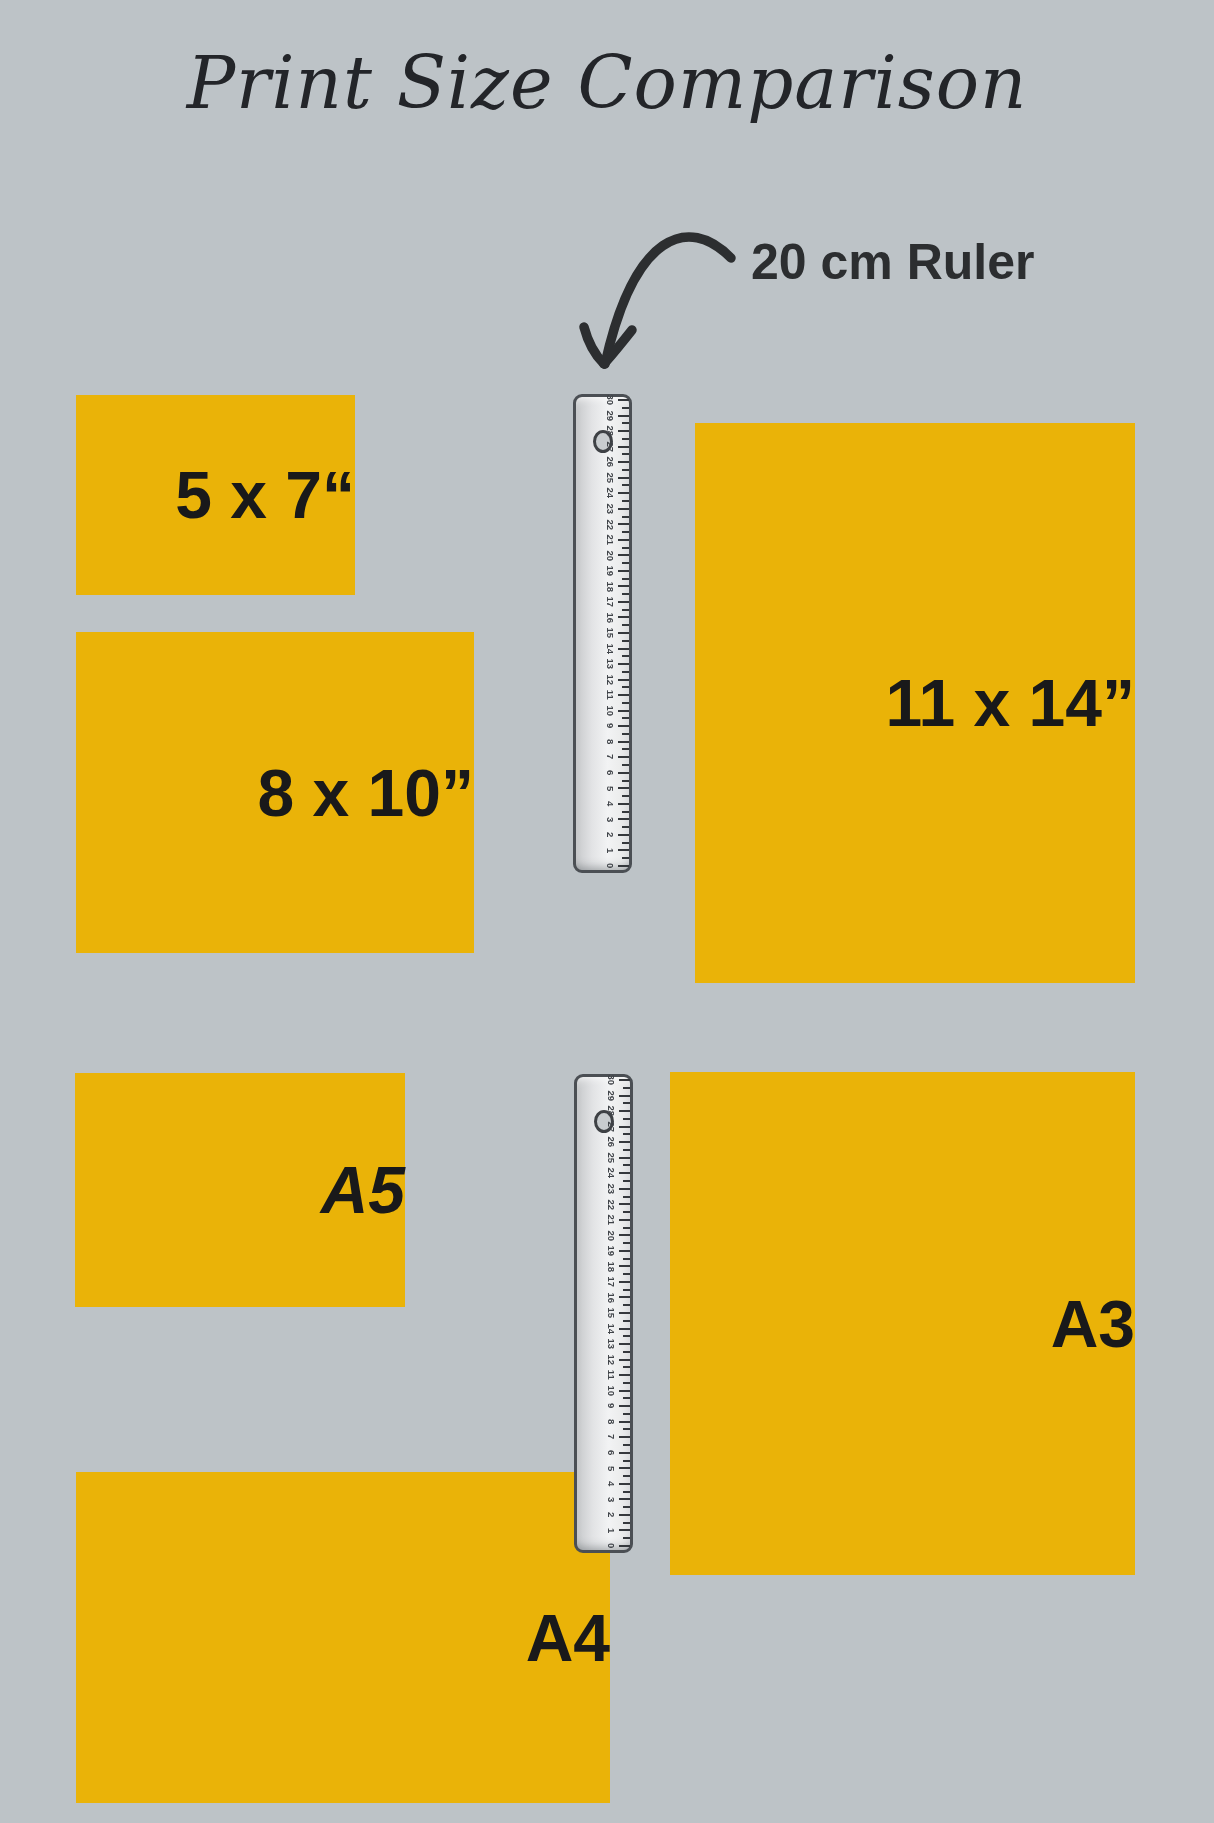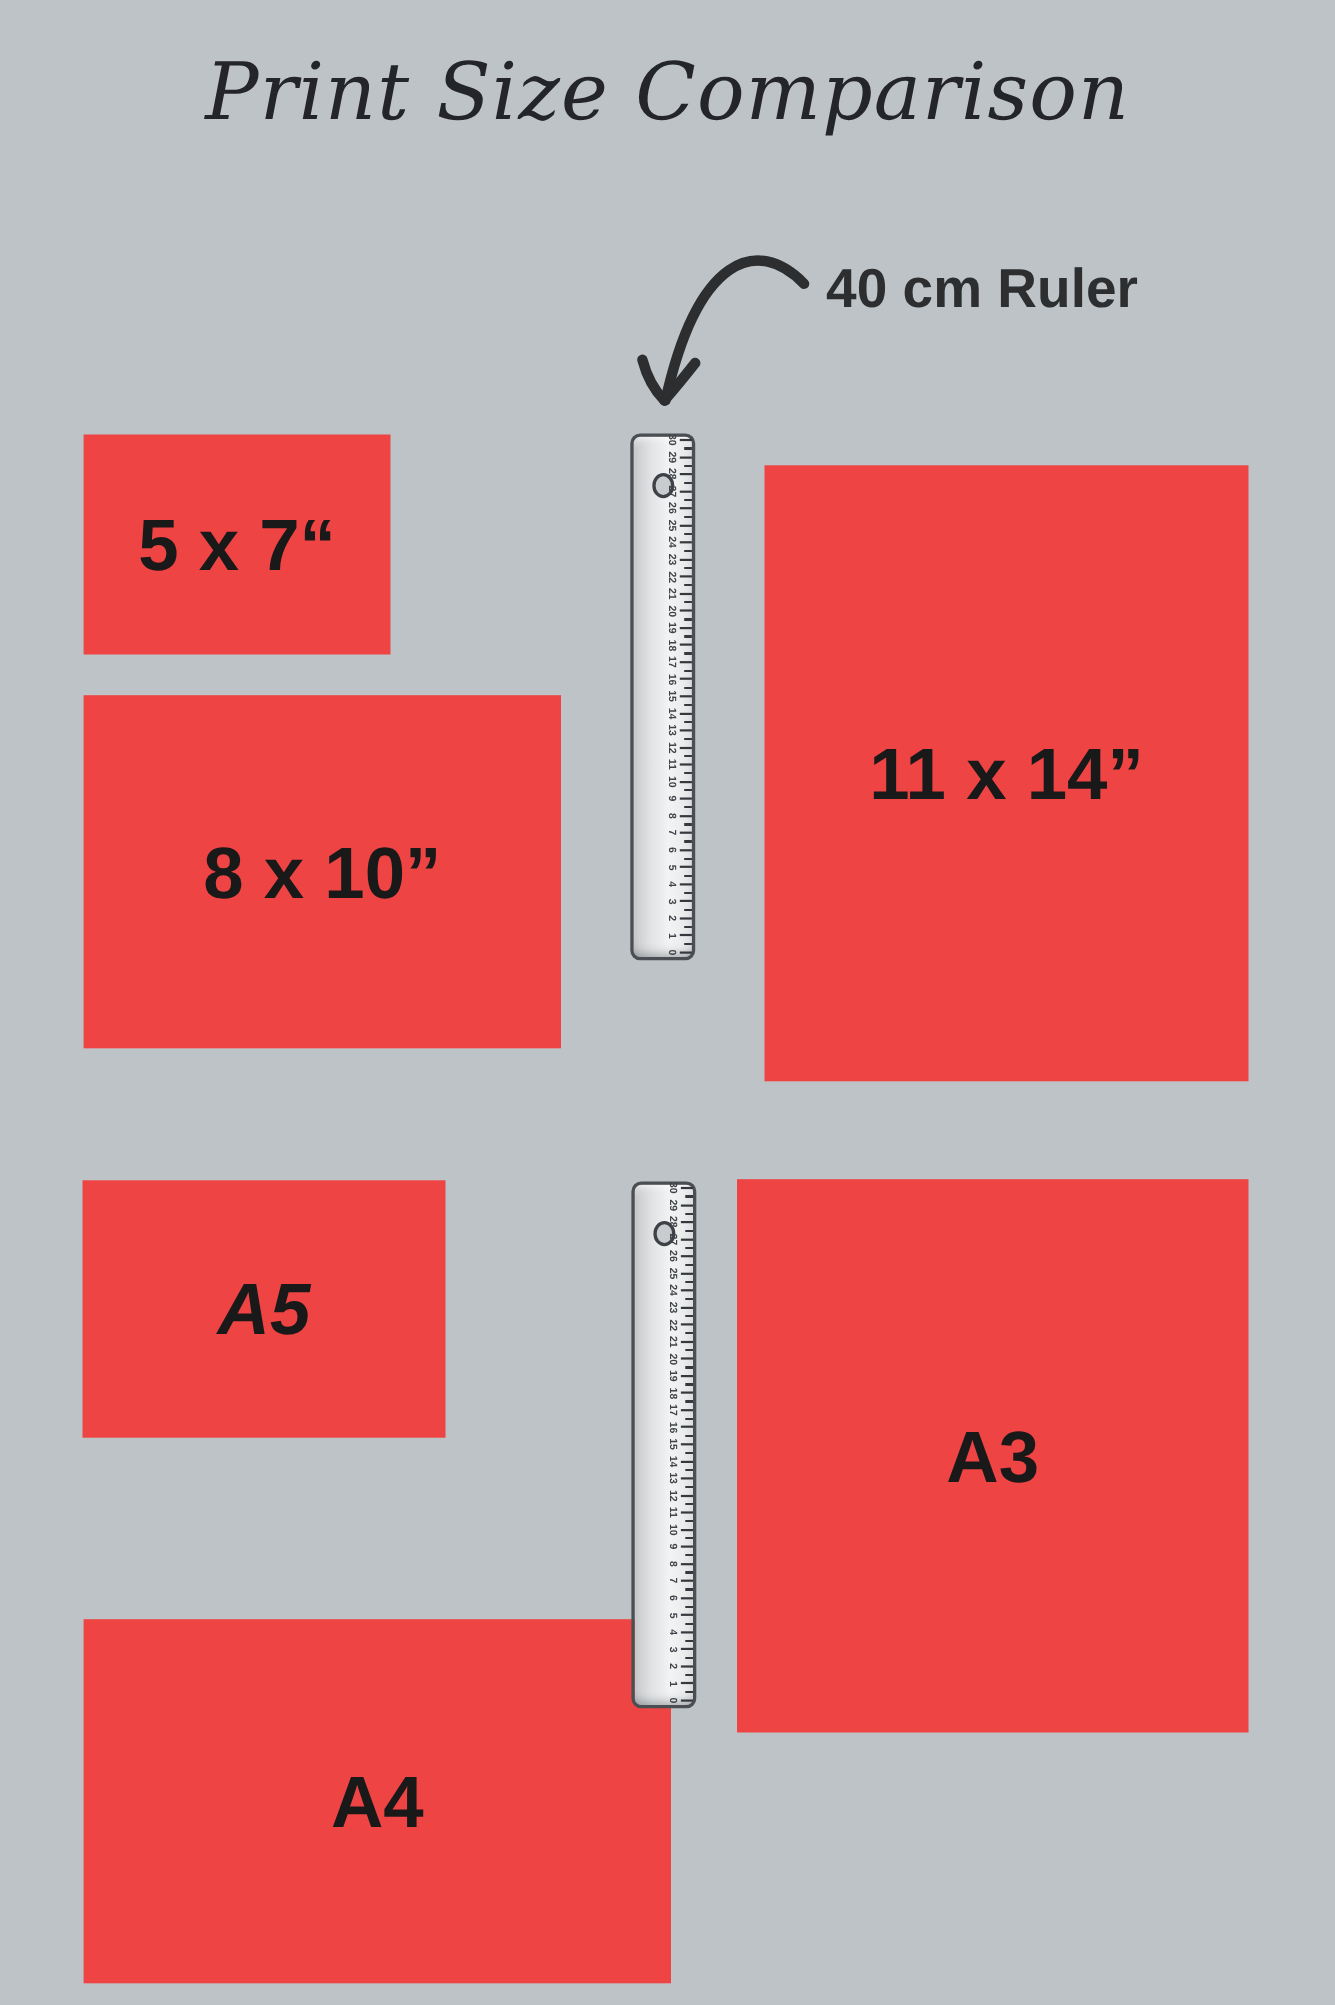--- a/index.html
+++ b/index.html
@@ -21,29 +21,29 @@
   }
   
   .ruler-callout{
     position:absolute;left:751px;top:234px;
     font-size:50px;font-weight:bold;line-height:1.15;
     color:#2c2e30;white-space:nowrap;
   }
   .arrow-svg{position:absolute;left:555px;top:198px;width:205px;height:190px;}
   
   .card{
-    position:absolute;background:#ef4444;
-    display:flex;align-items:center;justify-content:center;
+    position:absolute;background:#eab308;
+    display:flex;align-items:center;justify-content:flex-end;
   }
   .card .lbl{
     font-size:66px;font-weight:bold;color:#19191a;
     line-height:1;white-space:nowrap;
   }
   .c-5x7   {left:76px; top:395px;  width:279px;height:200px;}
-  .c-8x10  {left:76px; top:632px;  width:434px;height:321px;}
+  .c-8x10  {left:76px; top:632px;  width:398px;height:321px;}
   .c-11x14 {left:695px;top:395px;  width:440px;height:560px;margin-top:28px;}
   .c-a5    {left:75px; top:1073px; width:330px;height:234px;font-style:italic;}
   .c-a4    {left:76px; top:1472px; width:534px;height:331px;}
   .c-a3    {left:670px;top:1072px; width:465px;height:503px;}
   
   .ruler{
     position:absolute;width:59px;height:479px;
     box-sizing:border-box;
     border:3px solid #4b4f54;border-radius:9px;
     background:linear-gradient(to right,#c7c9cb 0%,#e2e3e5 30%,#f2f3f4 60%,#eceded 82%,#e0e1e3 100%);
@@ -88,21 +88,21 @@
   <div class="title">Print Size Comparison</div>
 
   <svg class="arrow-svg" viewBox="555 198 205 190" aria-hidden="true">
     <g fill="none" stroke="#2c2e30" stroke-width="9.5" stroke-linecap="round">
       <path d="M 731 258 C 688 214, 634 234, 605 364"></path>
       <path d="M 604 364 Q 590 350 584 327"></path>
       <path d="M 604 364 Q 617 349 632 330"></path>
     </g>
   </svg>
 
-  <div class="ruler-callout">40 cm Ruler</div>
+  <div class="ruler-callout">20 cm Ruler</div>
 
   <div class="card c-5x7">
     <span class="lbl">5 x 7“</span>
   </div>
 
   <div class="card c-8x10">
     <span class="lbl">8 x 10”</span>
   </div>
 
   <div class="card c-11x14">

